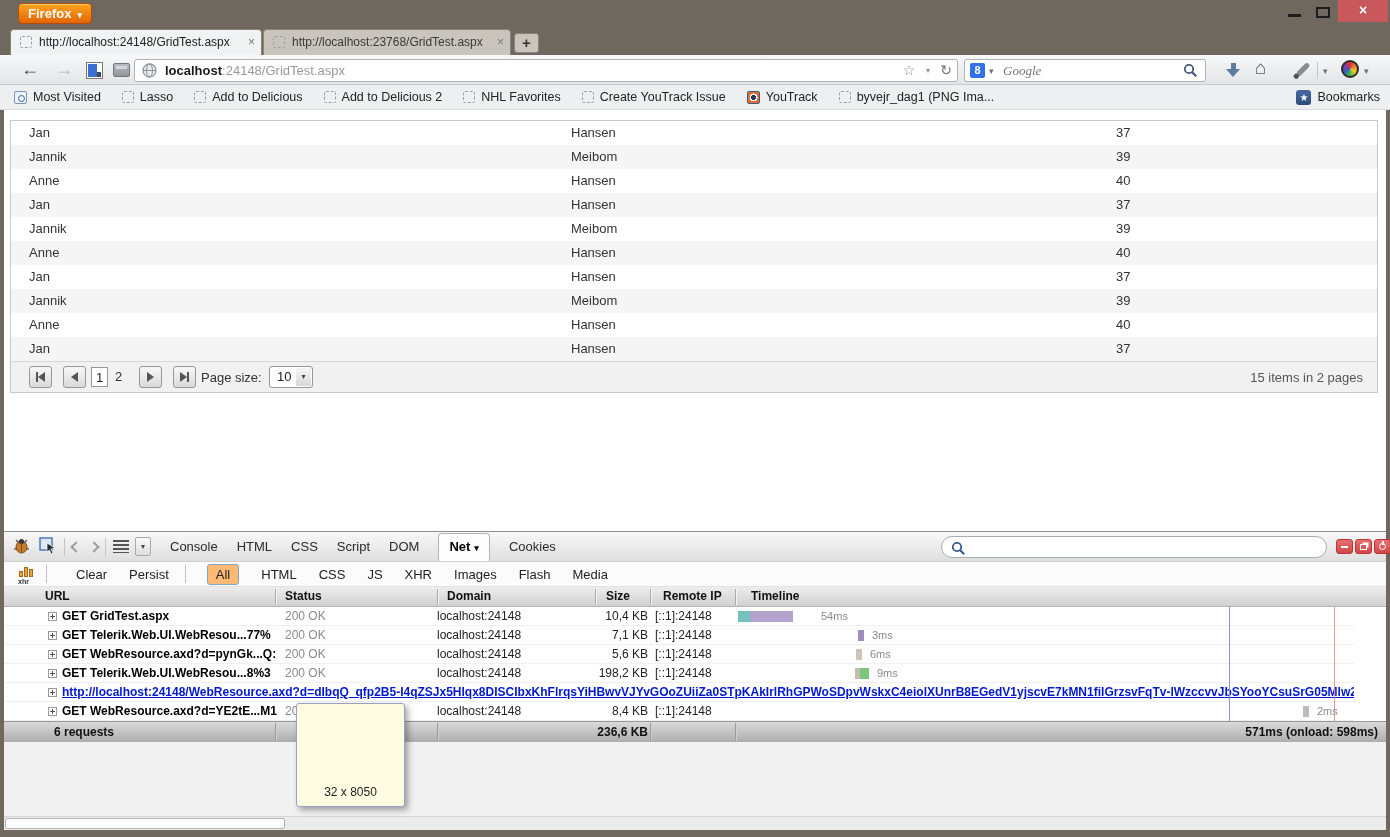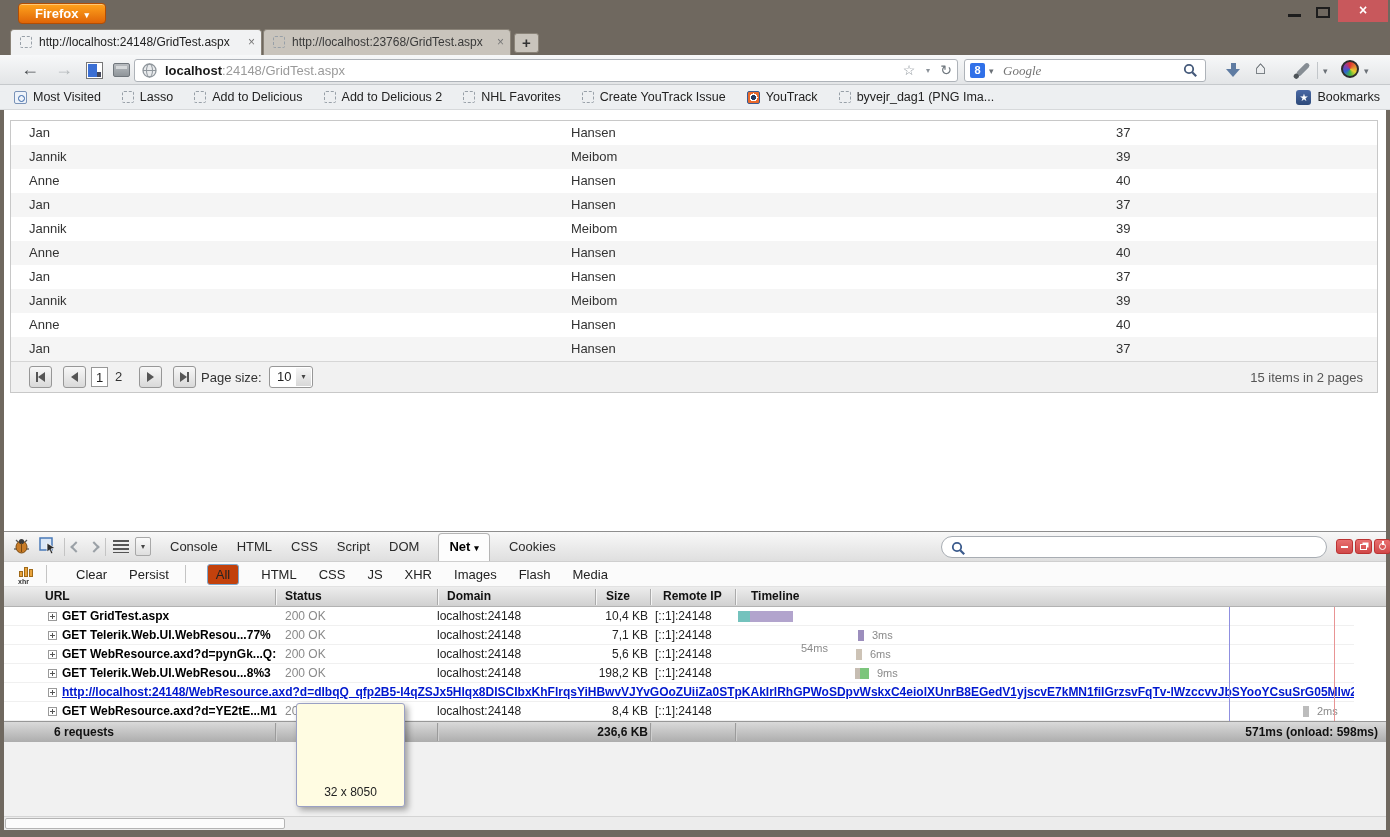--- a/index.html
+++ b/index.html
@@ -9,21 +9,21 @@
     background: #6f685f;
     font-family: "Liberation Sans", sans-serif;
     overflow: hidden;
     -webkit-font-smoothing: antialiased;
   }
   .abs { position: absolute; }
 
   
   #titlebar { left:0; top:0; width:1390px; height:28px; }
   .ff-btn {
-    left:18px; top:3px; width:88px; height:21px;
+    left:18px; top:3px; width:74px; height:21px;
     background: linear-gradient(#ffa41d, #e06507);
     border:1px solid #b14d04; border-radius:4px;
     color:#fff; font-size:13px; font-weight:bold; text-align:center; line-height:19px;
     box-shadow: inset 0 1px 0 rgba(255,255,255,.4);
   }
   .ff-btn .caret { font-size:9px; margin-left:6px; }
   .win-min { left:1288px; top:14px; width:13px; height:3px; background:#1d1d1d; }
   .win-max { left:1316px; top:7px; width:14px; height:11px; border:2px solid #1d1d1d; }
   .win-close {
     left:1338px; top:0; width:50px; height:22px; background:#c8585c;
@@ -162,21 +162,21 @@
   .fb-winbtn .pwr { width:7px; height:7px; border:1.5px solid #fff; border-radius:50%; position:relative; }
   .fb-winbtn .pwr::after { content:""; position:absolute; left:2px; top:-3px; width:1.5px; height:4px; background:#fff; }
 
   #fb-netbar { position:absolute; left:0; top:30px; width:1382px; height:25px; background:#fbfbfb; border-bottom:1px solid #e2e2e2;
     display:flex; align-items:center; font-size:13px; color:#222; }
   .xhr-ic { margin-left:14px; width:18px; height:17px; position:relative; }
   .xhr-ic .b { position:absolute; bottom:6px; width:4px; background:#e8a33d; border:0.5px solid #a06a18; }
   .xhr-ic .t { position:absolute; bottom:-2px; left:0; font-size:7px; color:#333; font-weight:bold; }
   .net-link { margin-left:22px; cursor:default; }
   .net-filter { margin-left:22px; cursor:default; }
-  .net-filter.active { background:#c2410c; border:1px solid #7ea7cd; border-radius:3px; padding:2px 8px; margin-left:14px;text-align:right; }
+  .net-filter.active { background:#fdba74; border:1px solid #7ea7cd; border-radius:3px; padding:2px 8px; margin-left:14px;text-align:right; }
 
   #fb-nethead { position:absolute; left:0; top:55px; width:1382px; height:20px;
     background:linear-gradient(#ededed,#d0d0d0); border-bottom:1px solid #b2b2b2;padding-left:40px; }
   .nh { position:absolute; top:0; line-height:19px; font-size:12px; font-weight:bold; color:#111; }
   .nh-sep { position:absolute; top:2px; width:1px; height:16px; background:#aaa; box-shadow:1px 0 0 #f5f5f5; }
 
   #fb-rows { position:absolute; left:0; top:75px; width:1382px; height:114px; background:#fff; }
   .net-row { position:absolute; left:0; width:1350px; height:19px; border-bottom:1px solid #f0f0f0; background:#fff; }
   .nr { position:absolute; top:0; line-height:18px; font-size:12px; white-space:nowrap; z-index:2; }
   .nr-url { left:58px; font-weight:bold; color:#000; }
@@ -506,21 +506,21 @@
   <div id="fb-rows">
     <div class="net-row" style="top:0px">
       <span class="expander"></span>
       <span class="nr nr-url">GET GridTest.aspx</span>
       <span class="nr nr-status">200 OK</span>
       <span class="nr nr-domain">localhost:24148</span>
       <span class="nr nr-size">10,4 KB</span>
       <span class="nr nr-ip">[::1]:24148</span>
     <div class="tl-seg" style="left: 734px; width: 12px; background: rgb(116, 194, 189);"></div>
         <div class="tl-seg" style="left: 746px; width: 43px; background: rgb(178, 164, 205);"></div>
-        <div class="tl-time" style="left: 797px; margin-top: 32px;">54ms</div>
+        <div class="tl-time" style="left: 817px;">54ms</div>
       </div>
     <div class="net-row" style="top:19px">
       <span class="expander"></span>
       <span class="nr nr-url">GET Telerik.Web.UI.WebResou...77%</span>
       <span class="nr nr-status">200 OK</span>
       <span class="nr nr-domain">localhost:24148</span>
       <span class="nr nr-size">7,1 KB</span>
       <span class="nr nr-ip">[::1]:24148</span>
     <div class="tl-seg" style="left: 854px; width: 6px; background: rgb(156, 142, 189);"></div>
         <div class="tl-time" style="left: 868px;">3ms</div>

